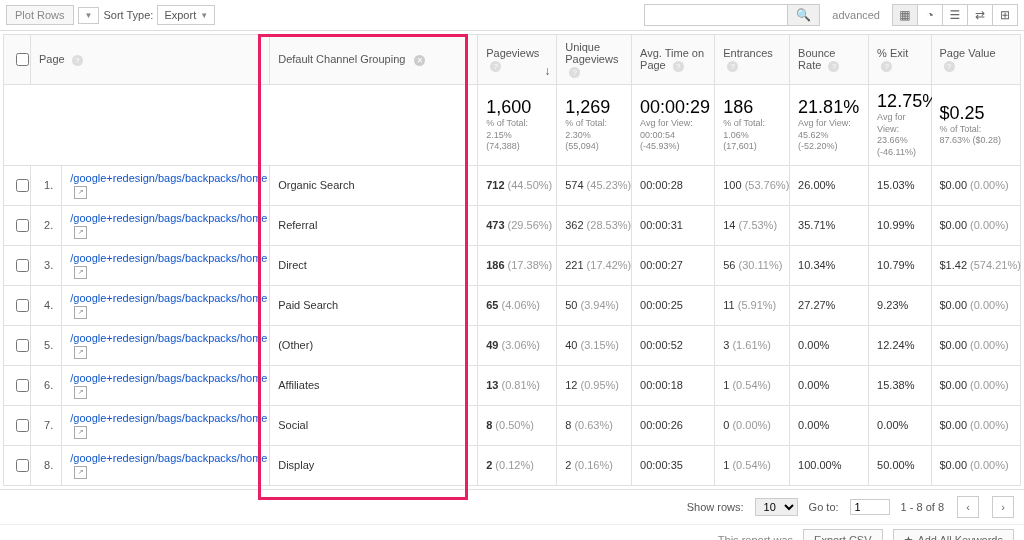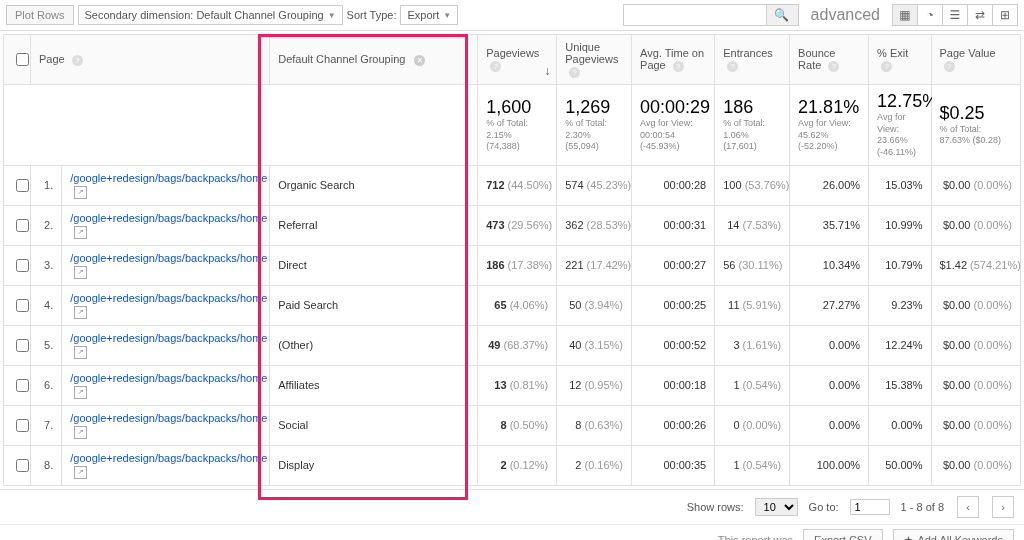--- a/index.html
+++ b/index.html
@@ -50,21 +50,21 @@
     padding: 3px 6px;
     width: 130px;
     font-size: 11px;
   }
   .searchbox .sbtn {
     border-left: 1px solid #ccc;
     padding: 3px 8px;
     background: #f0f0f0;
     cursor: pointer;
   }
-  .advanced { font-size: 16px; color: #888; padding: 0 8px; cursor: pointer; text-align: center;}
+  .advanced { font-size: 11px; color: #888; padding: 0 8px; cursor: pointer; text-align: center;}
   .view-btns {
     display: flex;
     border: 1px solid #ccc;
   }
   .view-btns .vb {
     width: 24px;
     height: 20px;
     display: flex;
     align-items: center;
     justify-content: center;
@@ -108,21 +108,21 @@
   }
   .sort-arrow { position:absolute; right:6px; bottom:6px; font-size:12px; color:#555;}
   .chkcol { width: 26px; text-align: center;}
   .idxcol { width: 30px; text-align: right; color:#555;}
   .pagecol { color: #1155cc;}
   .pagecol .ext {
     display:inline-block; width:11px;height:11px;
     border:1px solid #aaa; font-size:7px; line-height:9px; text-align:center;
     color:#888; margin-left:4px; cursor:pointer;
   }
-  .metric-cell { text-align: right; white-space: nowrap;}
+  .metric-cell { text-align: left; white-space: nowrap;}
   .metric-cell .pct { color:#999;}
   .metric-cell .val { font-weight: bold; color:#333; }
   .metric-cell.plain .val { font-weight: normal; }
   .total-cell { text-align: right; vertical-align: top; padding:8px 8px;}
   .total-cell .big { font-size:18px; color:#000000; }
   .total-cell .sub { font-size:9px; color:#888; line-height:1.3;}
   .hl {
     border: 3px solid #e91e63;
     position: absolute;
     pointer-events: none;
@@ -152,21 +152,20 @@
     border:1px solid #ccc; padding:4px 10px; color:#666; background:#fafafa; cursor:pointer;
     display:inline-flex; align-items:center; gap:4px;
   }
 </style>
 </head>
 <body>
 
 <div class="toolbar">
   <span class="btn">Plot Rows</span>
   <span class="dd">
-    <span>Secondary dimension: Default Channel Grouping</span>
     <span class="caret">▼</span>
   </span>
   <span style="font-size:11px;color:#555;">Sort Type:</span>
   <span class="dd">
     <span>Export</span>
     <span class="caret">▼</span>
   </span>
   <span class="spacer"></span>
   <span class="searchbox">
     <input type="text" style="">
@@ -334,21 +333,21 @@
           <td class="metric-cell plain"><span class="val">11</span> <span class="pct">(5.91%)</span></td>
           <td class="metric-cell plain"><span class="val">27.27%</span></td>
           <td class="metric-cell plain"><span class="val">9.23%</span></td>
           <td class="metric-cell plain"><span class="val">$0.00</span> <span class="pct">(0.00%)</span></td>
         </tr>
         <tr>
           <td class="chkcol"><input type="checkbox" style=""></td>
           <td class="idxcol">5.</td>
           <td class="pagecol">/google+redesign/bags/backpacks/home<span class="ext">↗</span></td>
           <td>(Other)</td>
-          <td class="metric-cell"><span class="val">49</span> <span class="pct">(68.37%)</span></td>
+          <td class="metric-cell"><span class="val">49</span> <span class="pct">(3.06%)</span></td>
           <td class="metric-cell plain"><span class="val">40</span> <span class="pct">(3.15%)</span></td>
           <td class="metric-cell plain"><span class="val">00:00:52</span></td>
           <td class="metric-cell plain"><span class="val">3</span> <span class="pct">(1.61%)</span></td>
           <td class="metric-cell plain"><span class="val">0.00%</span></td>
           <td class="metric-cell plain"><span class="val">12.24%</span></td>
           <td class="metric-cell plain"><span class="val">$0.00</span> <span class="pct">(0.00%)</span></td>
         </tr>
         <tr>
           <td class="chkcol"><input type="checkbox" style=""></td>
           <td class="idxcol">6.</td>

